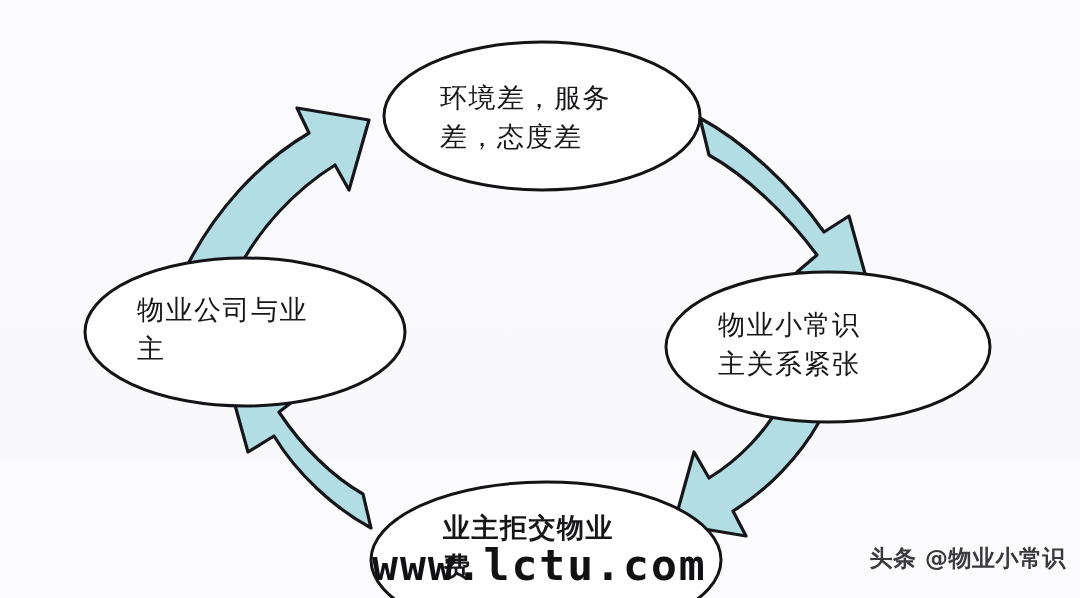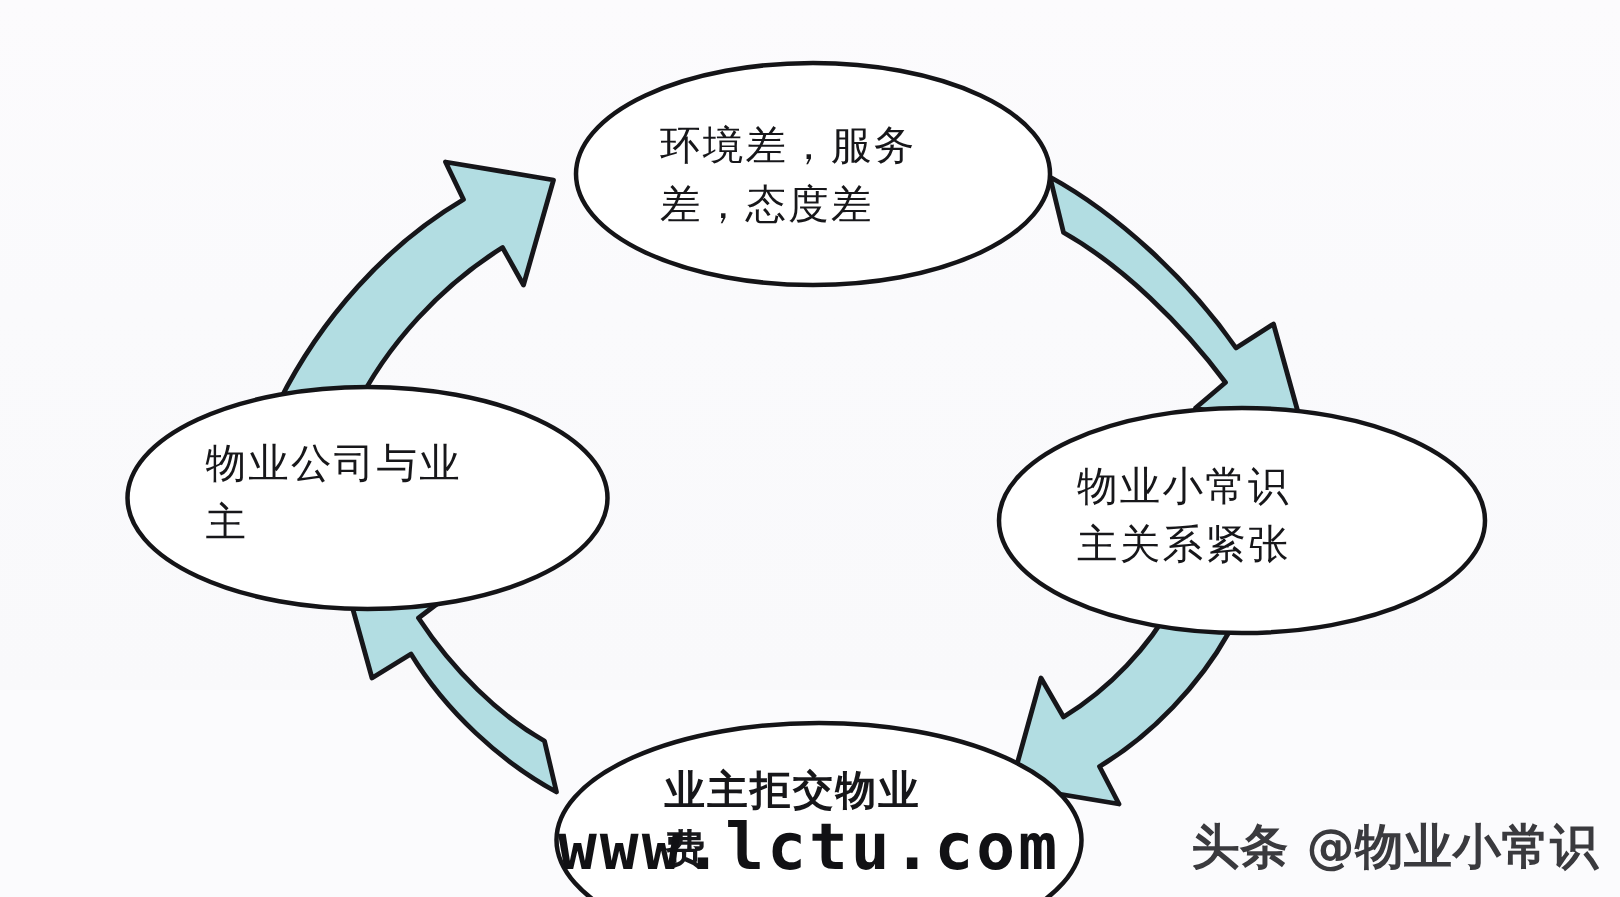--- a/index.html
+++ b/index.html
@@ -70,21 +70,21 @@
     letter-spacing: 2px;
     color: #111114;
     white-space: nowrap;
     pointer-events: none;
   }
   #branding {
     position: absolute;
     right: 14px;
     top: 543px;
     font-family: "DejaVu Sans", "Liberation Sans", sans-serif;
-    font-size: 32px;
+    font-size: 23px;
     font-weight: 700;
     letter-spacing: 0.5px;
     color: #3a3a3e;
     white-space: nowrap;
     pointer-events: none;
   }
   #branding .at {
     font-weight: 700;
   }
 </style>

